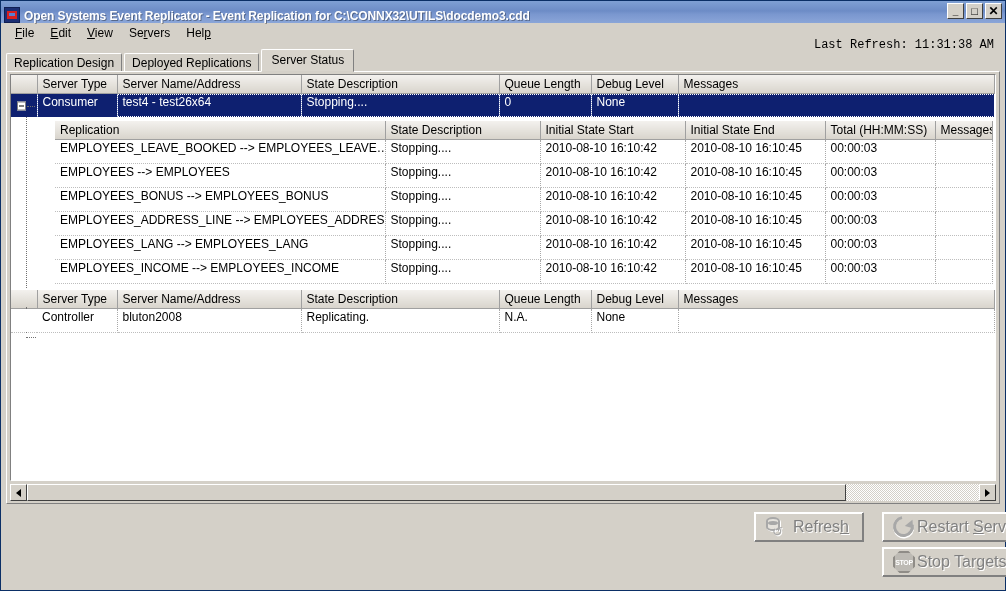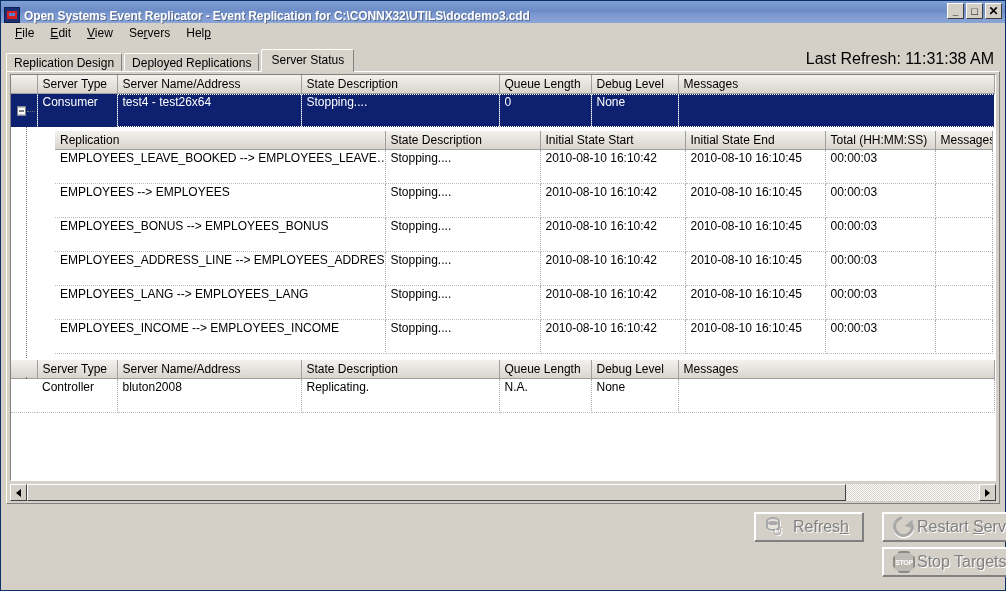--- a/index.html
+++ b/index.html
@@ -136,24 +136,25 @@
     height: 23px;
     line-height: 21px;
     margin: 12px 0 0 0;
     padding: 0 9px;
     z-index: 3;
     border-color: #ffffff #808080 #d4d0c8 #ffffff;
     background: #d8d4cc;
   }
   .last-refresh {
     margin-left: auto;
-    font-size: 16px;
-    padding-bottom: 4px;
+    font-size: 12px;
+    padding-bottom: 20px;
     padding-right: 6px;
     white-space: nowrap;
+    font-family: Liberation Mono, monospace;
   }
 
   
   .tab-panel {
     flex: 1 1 auto;
     border: 1px solid;
     border-color: #ffffff #808080 #808080 #ffffff;
     box-sizing: border-box;
     background: #d4d0c8;
     position: relative;
@@ -185,21 +186,21 @@
     text-align: left;
     padding: 2px 0 2px 5px;
     height: 17px;
     box-sizing: border-box;
     white-space: nowrap;
     overflow: hidden;
     color: #000;
   }
   .grid td {
     font-size: 12px;
-    padding: 1px 0 18px 5px;
+    padding: 1px 0 8px 5px;
     height: 17px;
     box-sizing: border-box;
     white-space: nowrap;
     overflow: hidden;
     border-right: 1px dotted #a8a8a8;
     border-bottom: 1px dotted #bdbdbd;
     background: #ffffff;
     vertical-align: middle;
   }
 

